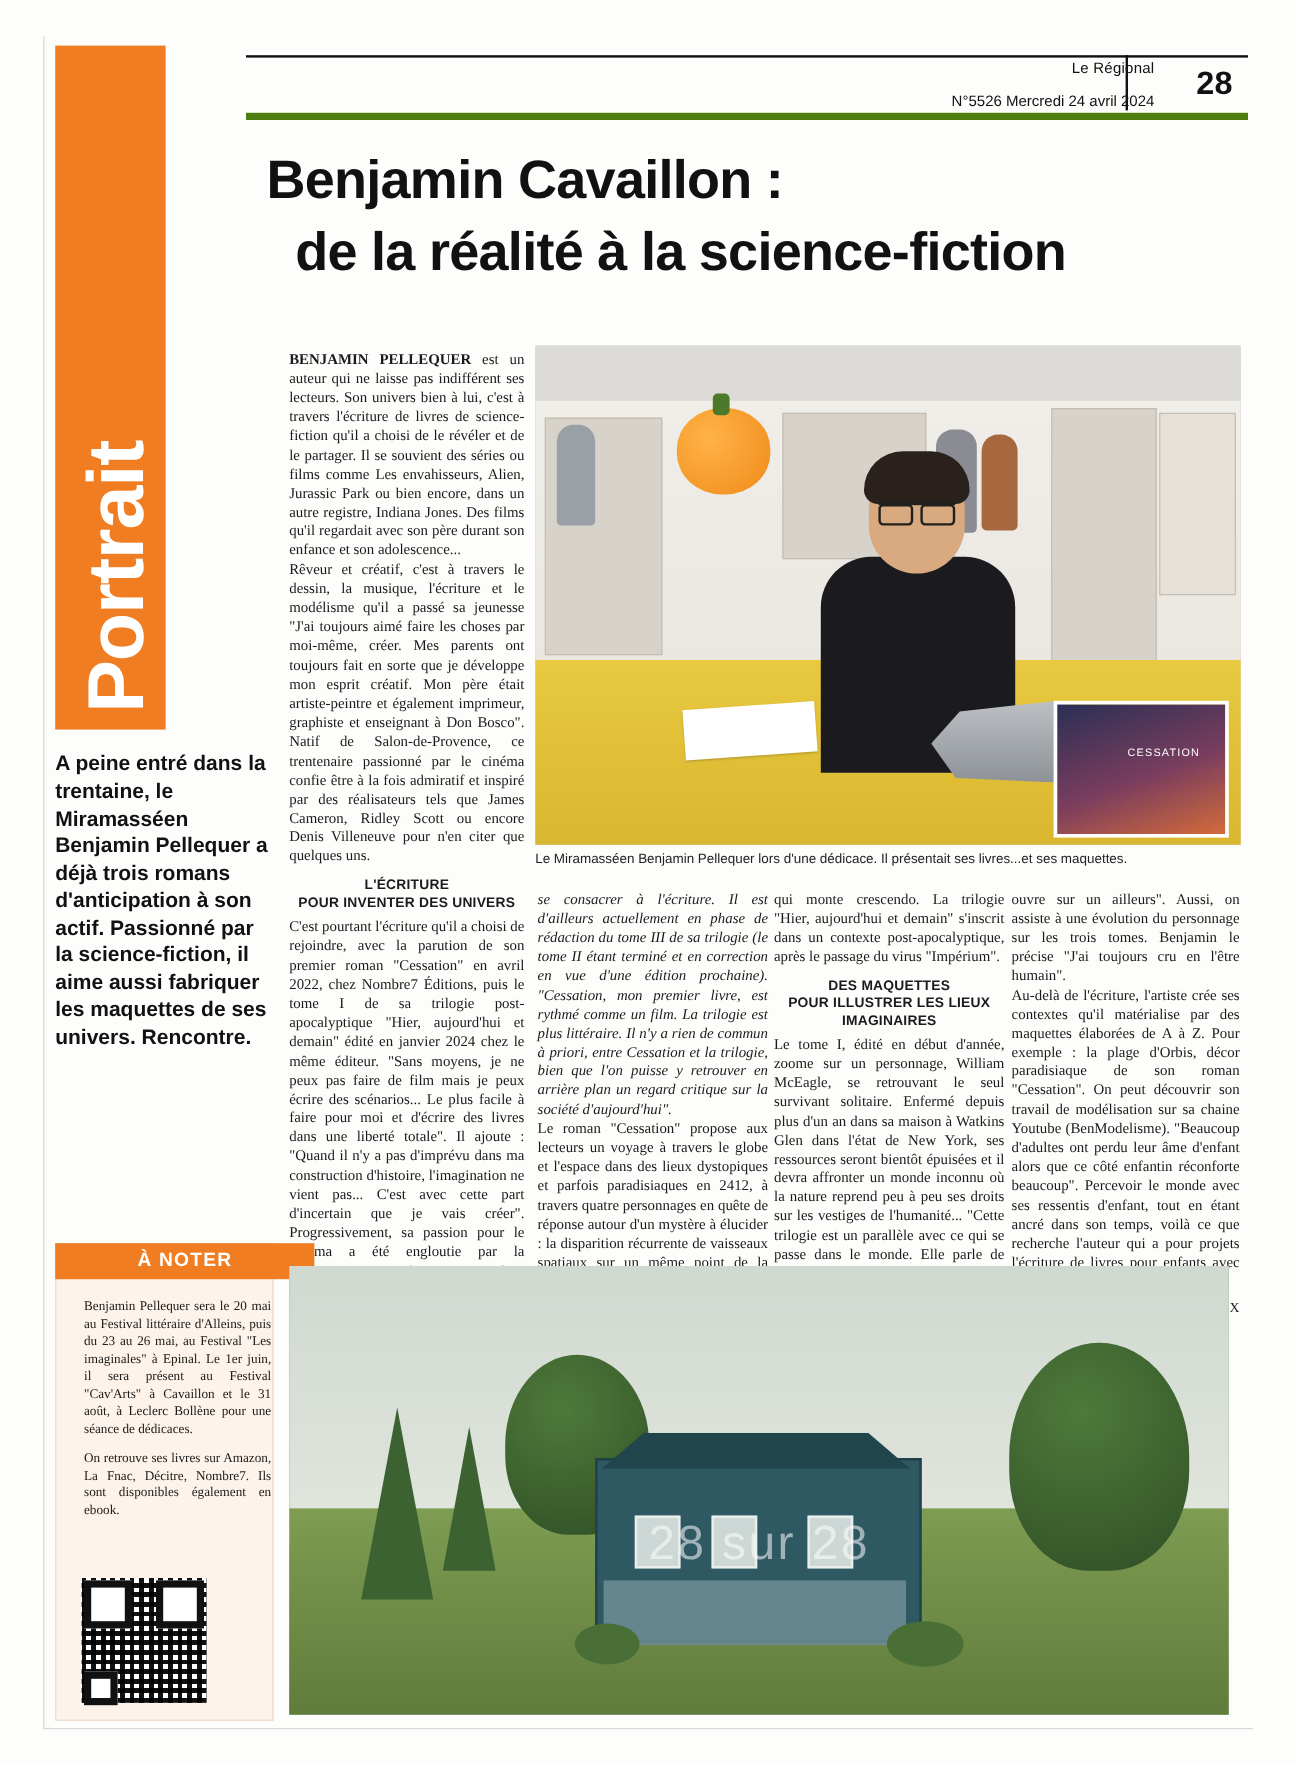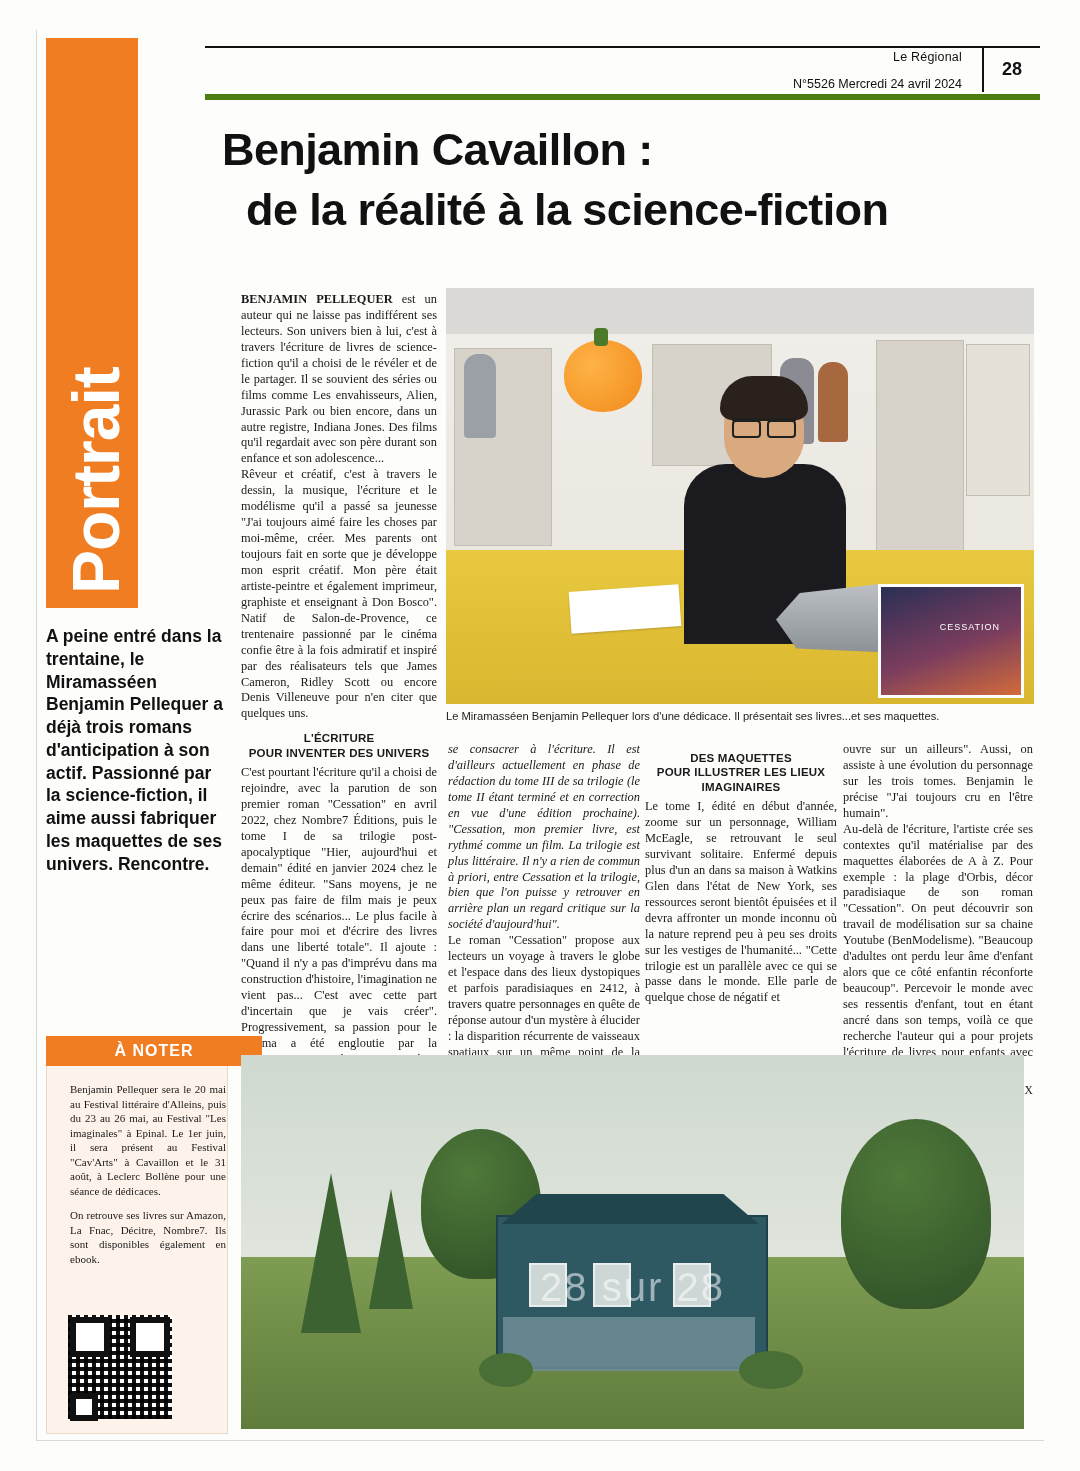--- a/index.html
+++ b/index.html
@@ -23,21 +23,21 @@
   .masthead-texts{
     position:absolute;right:78px;top:2px;text-align:right;
     font-family:"Liberation Sans", sans-serif;
   }
   .masthead-texts .l1{font-size:12.5px;color:#111;letter-spacing:.2px;}
   .masthead-texts .l2{font-size:12.5px;color:#111;margin-top:13px;}
   .page-number-box{
     position:absolute;right:0;top:-2px;width:56px;height:46px;
     border-left:2px solid #111;
     display:flex;align-items:center;justify-content:center;
-    font-family:"Liberation Sans", sans-serif;font-weight:bold;font-size:18px;
+    font-family:"Liberation Sans", sans-serif;font-weight:bold;font-size:27px;padding-left:44px;
   }
   
   .rubric{
     position:absolute;left:46px;top:38px;width:92px;height:570px;
     background:#f07d22;
   }
   .rubric span{
     display:block;
     transform:rotate(-90deg);
     transform-origin:left top;
@@ -240,20 +240,21 @@
     <div class="poster-label">CESSATION</div>
   </div>
   <div class="caption-top">Le Miramasséen Benjamin Pellequer lors d'une dédicace. Il présentait ses livres...et ses maquettes.</div>
 
   <div class="col col2">
     <p class="ital">se consacrer à l'écriture. Il est d'ailleurs actuellement en phase de rédaction du tome III de sa trilogie (le tome II étant terminé et en correction en vue d'une édition prochaine). "Cessation, mon premier livre, est rythmé comme un film. La trilogie est plus littéraire. Il n'y a rien de commun à priori, entre Cessation et la trilogie, bien que l'on puisse y retrouver en arrière plan un regard critique sur la société d'aujourd'hui".</p>
     <p>Le roman "Cessation" propose aux lecteurs un voyage à travers le globe et l'espace dans des lieux dystopiques et parfois paradisiaques en 2412, à travers quatre personnages en quête de réponse autour d'un mystère à élucider : la disparition récurrente de vaisseaux spatiaux sur un même point de la galaxie. Une histoire captivante et bien menée, adossée à une tension</p>
   </div>
 
   <div class="col col3">
+    <p>qui monte crescendo. La trilogie "Hier, aujourd'hui et demain" s'inscrit dans un contexte post-apocalyptique, après le passage du virus "Impérium".</p>
     <div class="subhead" style="white-space:pre-line">DES MAQUETTES
 POUR ILLUSTRER LES LIEUX
 IMAGINAIRES</div>
     <p>Le tome I, édité en début d'année, zoome sur un personnage, William McEagle, se retrouvant le seul survivant solitaire. Enfermé depuis plus d'un an dans sa maison à Watkins Glen dans l'état de New York, ses ressources seront bientôt épuisées et il devra affronter un monde inconnu où la nature reprend peu à peu ses droits sur les vestiges de l'humanité... "Cette trilogie est un parallèle avec ce qui se passe dans le monde. Elle parle de quelque chose de négatif et</p>
   </div>
 
   <div class="col col4">
     <p>ouvre sur un ailleurs". Aussi, on assiste à une évolution du personnage sur les trois tomes. Benjamin le précise "J'ai toujours cru en l'être humain".</p>
     <p>Au-delà de l'écriture, l'artiste crée ses contextes qu'il matérialise par des maquettes élaborées de A à Z. Pour exemple : la plage d'Orbis, décor paradisiaque de son roman "Cessation". On peut découvrir son travail de modélisation sur sa chaine Youtube (BenModelisme). "Beaucoup d'adultes ont perdu leur âme d'enfant alors que ce côté enfantin réconforte beaucoup". Percevoir le monde avec ses ressentis d'enfant, tout en étant ancré dans son temps, voilà ce que recherche l'auteur qui a pour projets l'écriture de livres pour enfants avec illustrations en "Stop motion".</p>
     <div class="signature">MARIE-CLAIRE FAUCHEUX</div>

